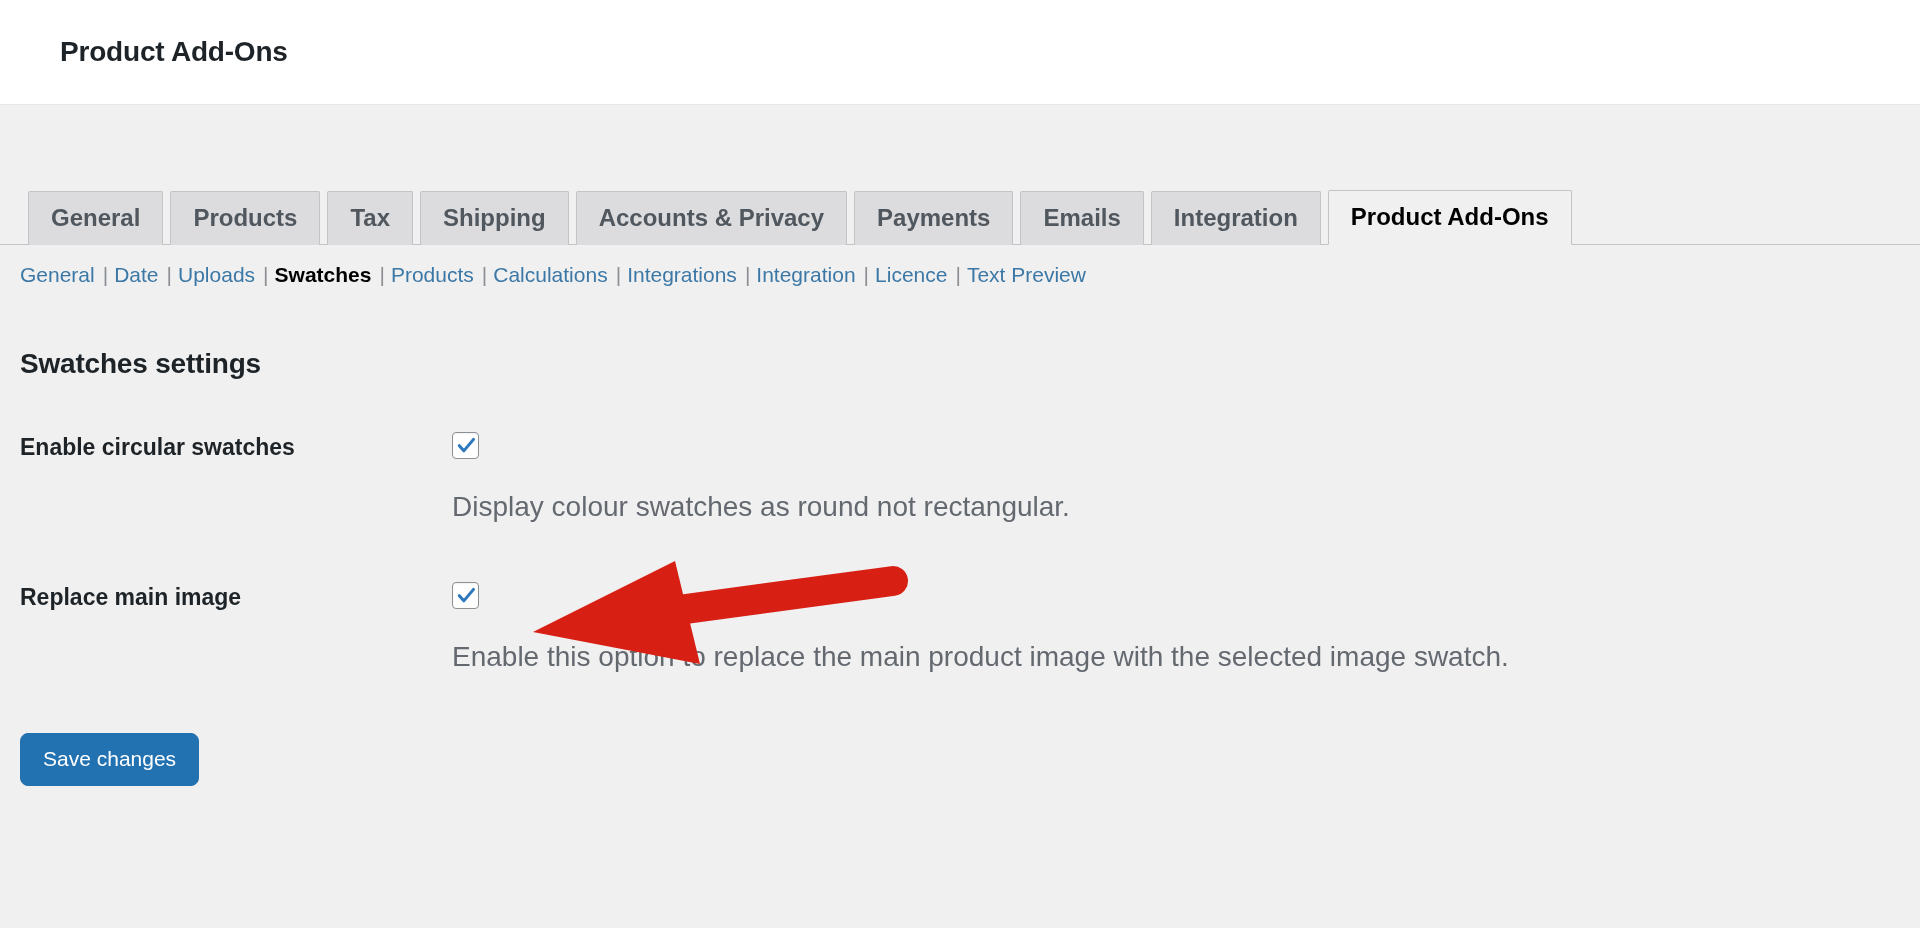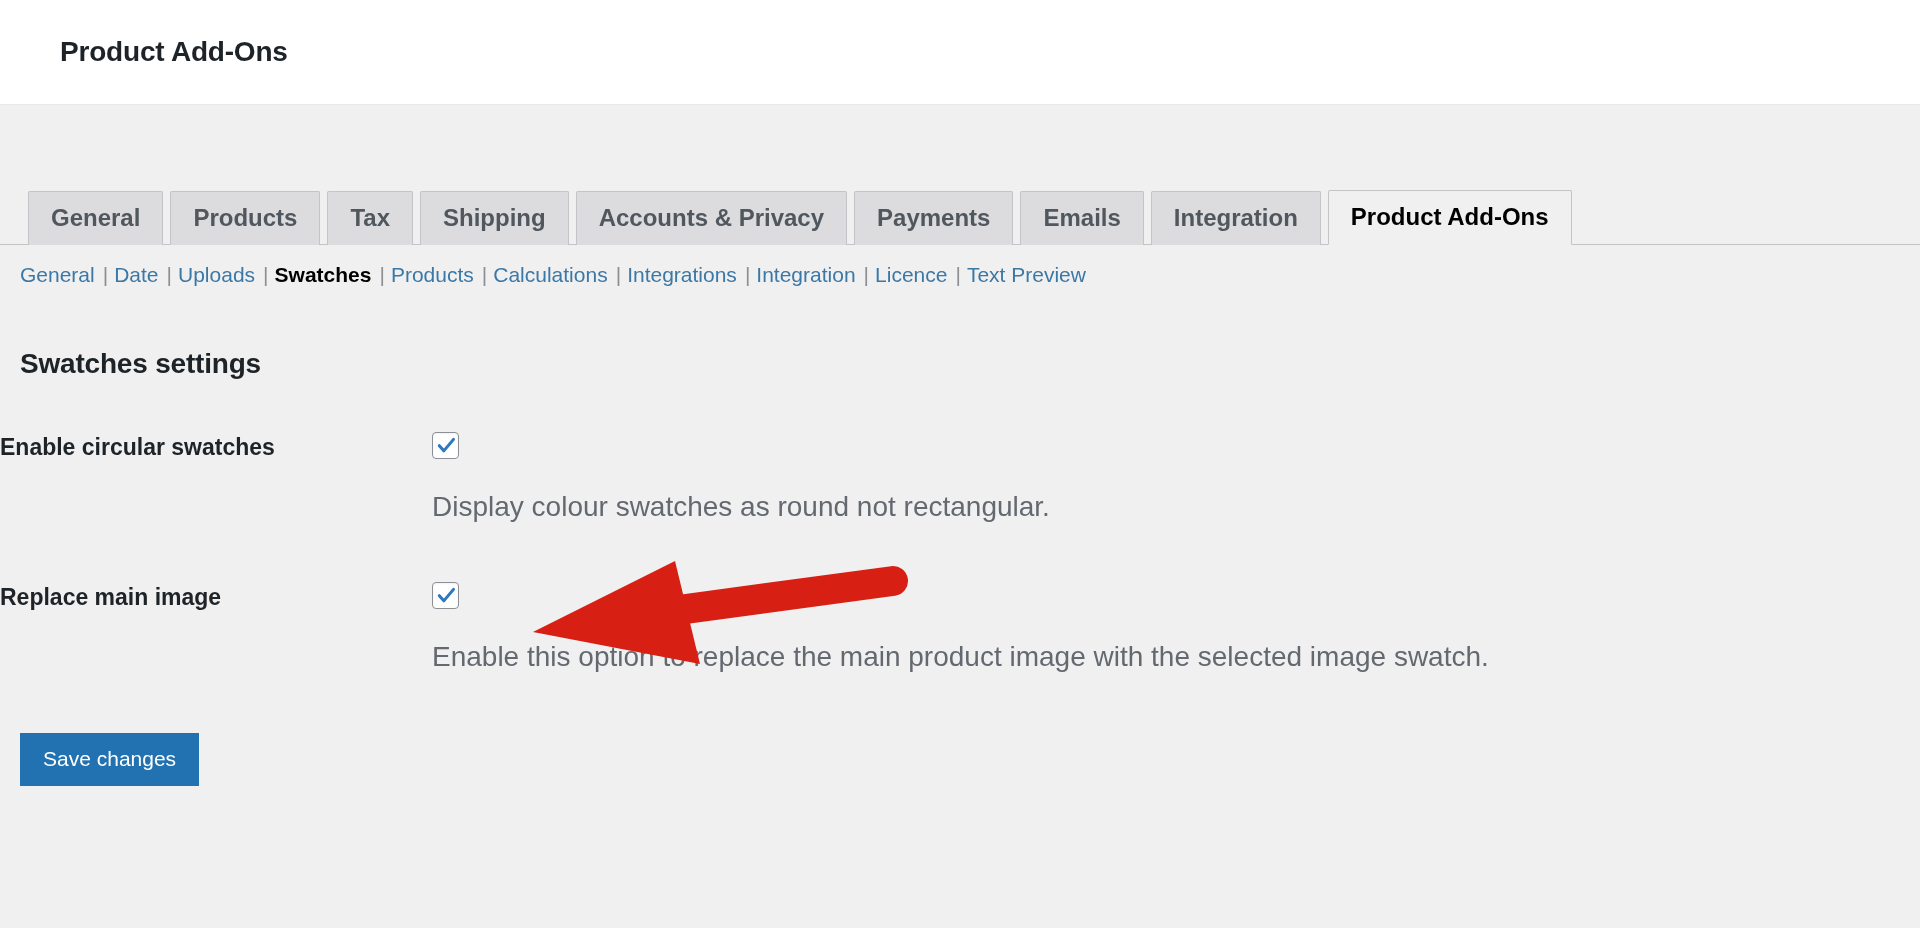--- a/index.html
+++ b/index.html
@@ -101,20 +101,21 @@
     font-size: 28px;
     font-weight: bold;
     color: #1d2327;
     margin: 60px 0 0 20px;
     letter-spacing: -0.2px;
   }
 
   
   .form-table {
     margin-top: 52px;
+    padding-left: 20px;
     width: 100%;
   }
   .form-row {
     display: flex;
     align-items: flex-start;
     margin-bottom: 56px;
   }
   .form-row .label-cell {
     width: 432px;
     flex: 0 0 432px;
@@ -161,21 +162,21 @@
     margin-top: 22px;
   }
   .button-primary {
     display: inline-block;
     background: #2271b1;
     border: 1px solid #2271b1;
     color: #ffffff;
     font-size: 21px;
     font-weight: normal;
     padding: 12px 22px 14px 22px;
-    border-radius: 0;
+    border-radius: 8px;
     cursor: pointer;
     line-height: 1.2;
     font-family: "Liberation Sans", sans-serif;
   }
 
   
   .annotation-arrow {
     position: absolute;
     left: 0;
     top: 0;

